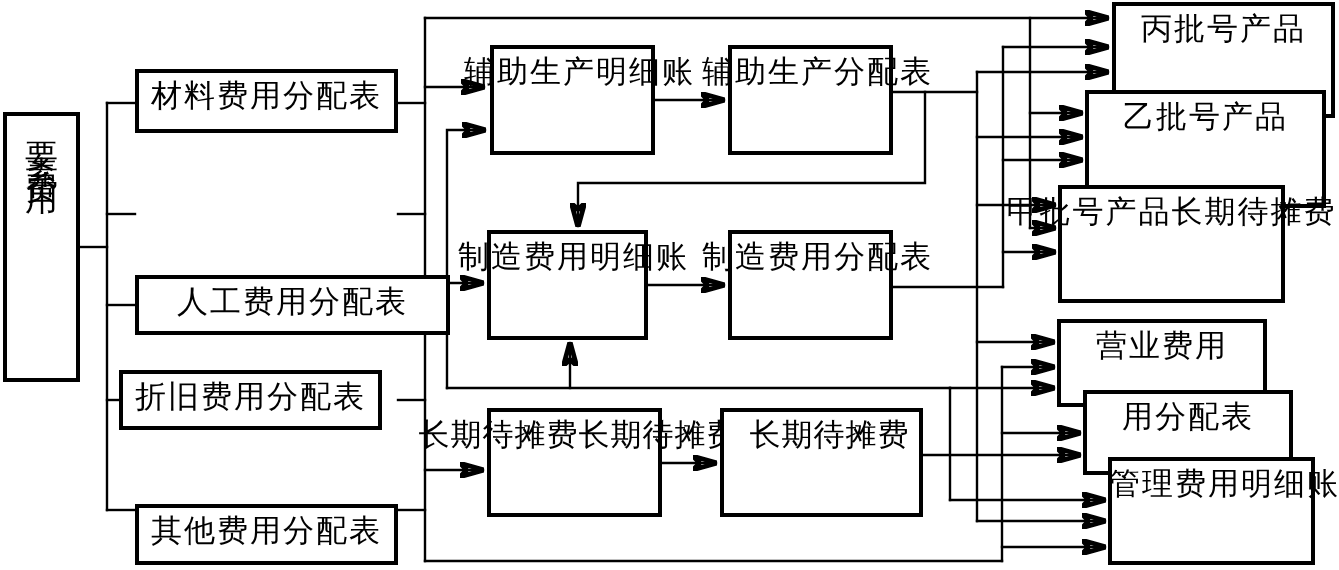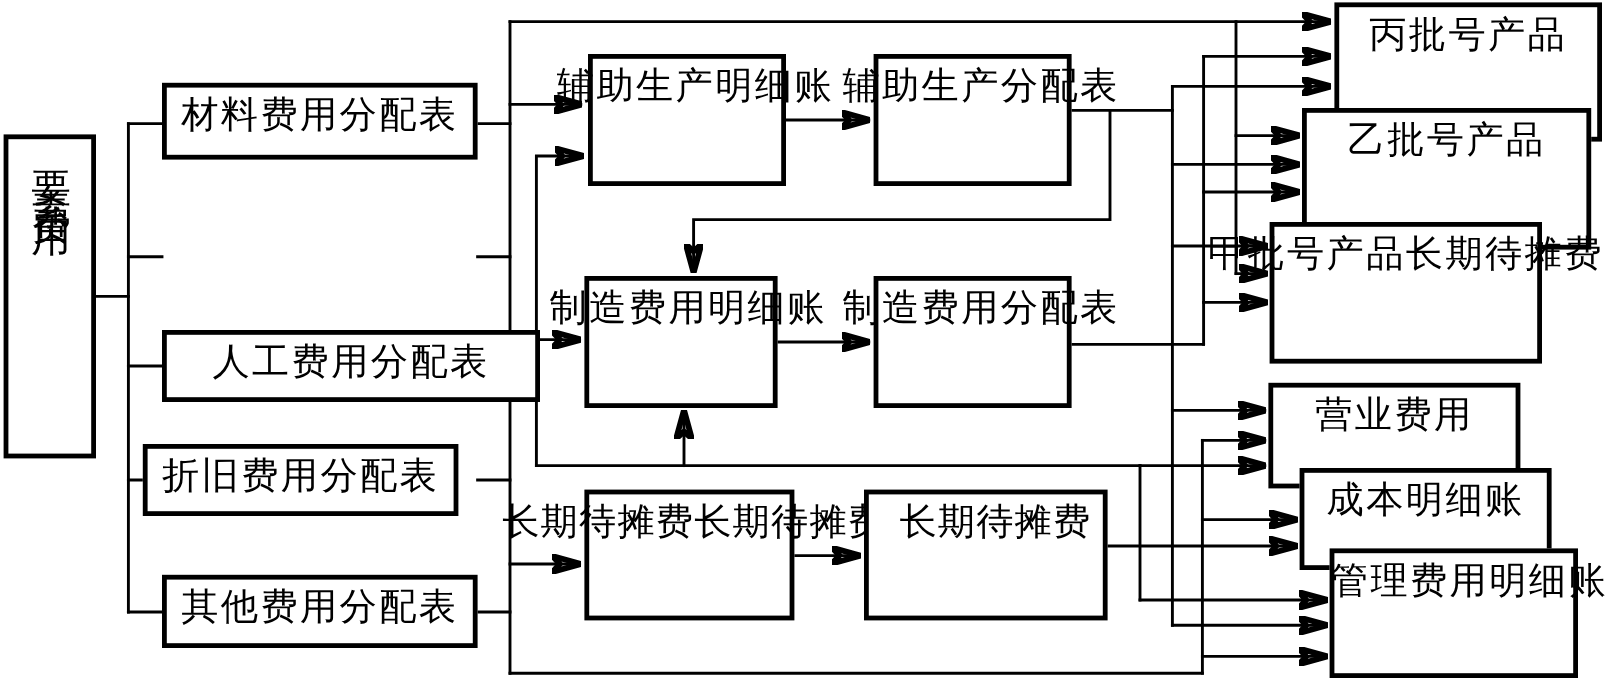--- a/index.html
+++ b/index.html
@@ -134,21 +134,21 @@
 
   <div class="node" style="left:135px;top:69px;width:263px;height:64px;">
     <span>材料费用分配表</span>
   </div>
   <div class="node" style="left:135px;top:275px;width:315px;height:60px;">
     <span>人工费用分配表</span>
   </div>
   <div class="node" style="left:119px;top:370px;width:263px;height:60px;">
     <span>折旧费用分配表</span>
   </div>
-  <div class="node" style="left:135px;top:479px;width:263px;height:61px;font-family:Liberation Serif, serif;">
+  <div class="node" style="left:135px;top:504px;width:263px;height:61px;font-family:Liberation Serif, serif;">
     <span>其他费用分配表</span>
   </div>
 
   <div class="node two" style="left:490px;top:45px;width:165px;height:110px;padding-left:14px;">
     <span class="ln">辅助生产</span>
     <span class="ln">明细账</span>
   </div>
   <div class="node two" style="left:728px;top:45px;width:165px;height:110px;padding-left:14px;">
     <span class="ln">辅助生产</span>
     <span class="ln">分配表</span>
@@ -179,20 +179,20 @@
   </div>
   <div class="node two" style="left:1058px;top:185px;width:227px;height:118px;">
     <span class="ln">甲批号产品</span>
     <span class="ln">长期待摊费</span>
   </div>
 
   <div class="node" style="left:1057px;top:319px;width:210px;height:88px;">
     <span>营业费用</span>
   </div>
   <div class="node" style="left:1083px;top:390px;width:210px;height:85px;">
-    <span>成本明细账</span>
+    <span>用分配表</span>
   </div>
   <div class="node two" style="left:1108px;top:457px;width:207px;height:108px;padding-left:26px;">
     <span class="ln">管理费用明</span>
     <span class="ln">细账</span>
   </div>
 
 </div>
 
 </body></html>

